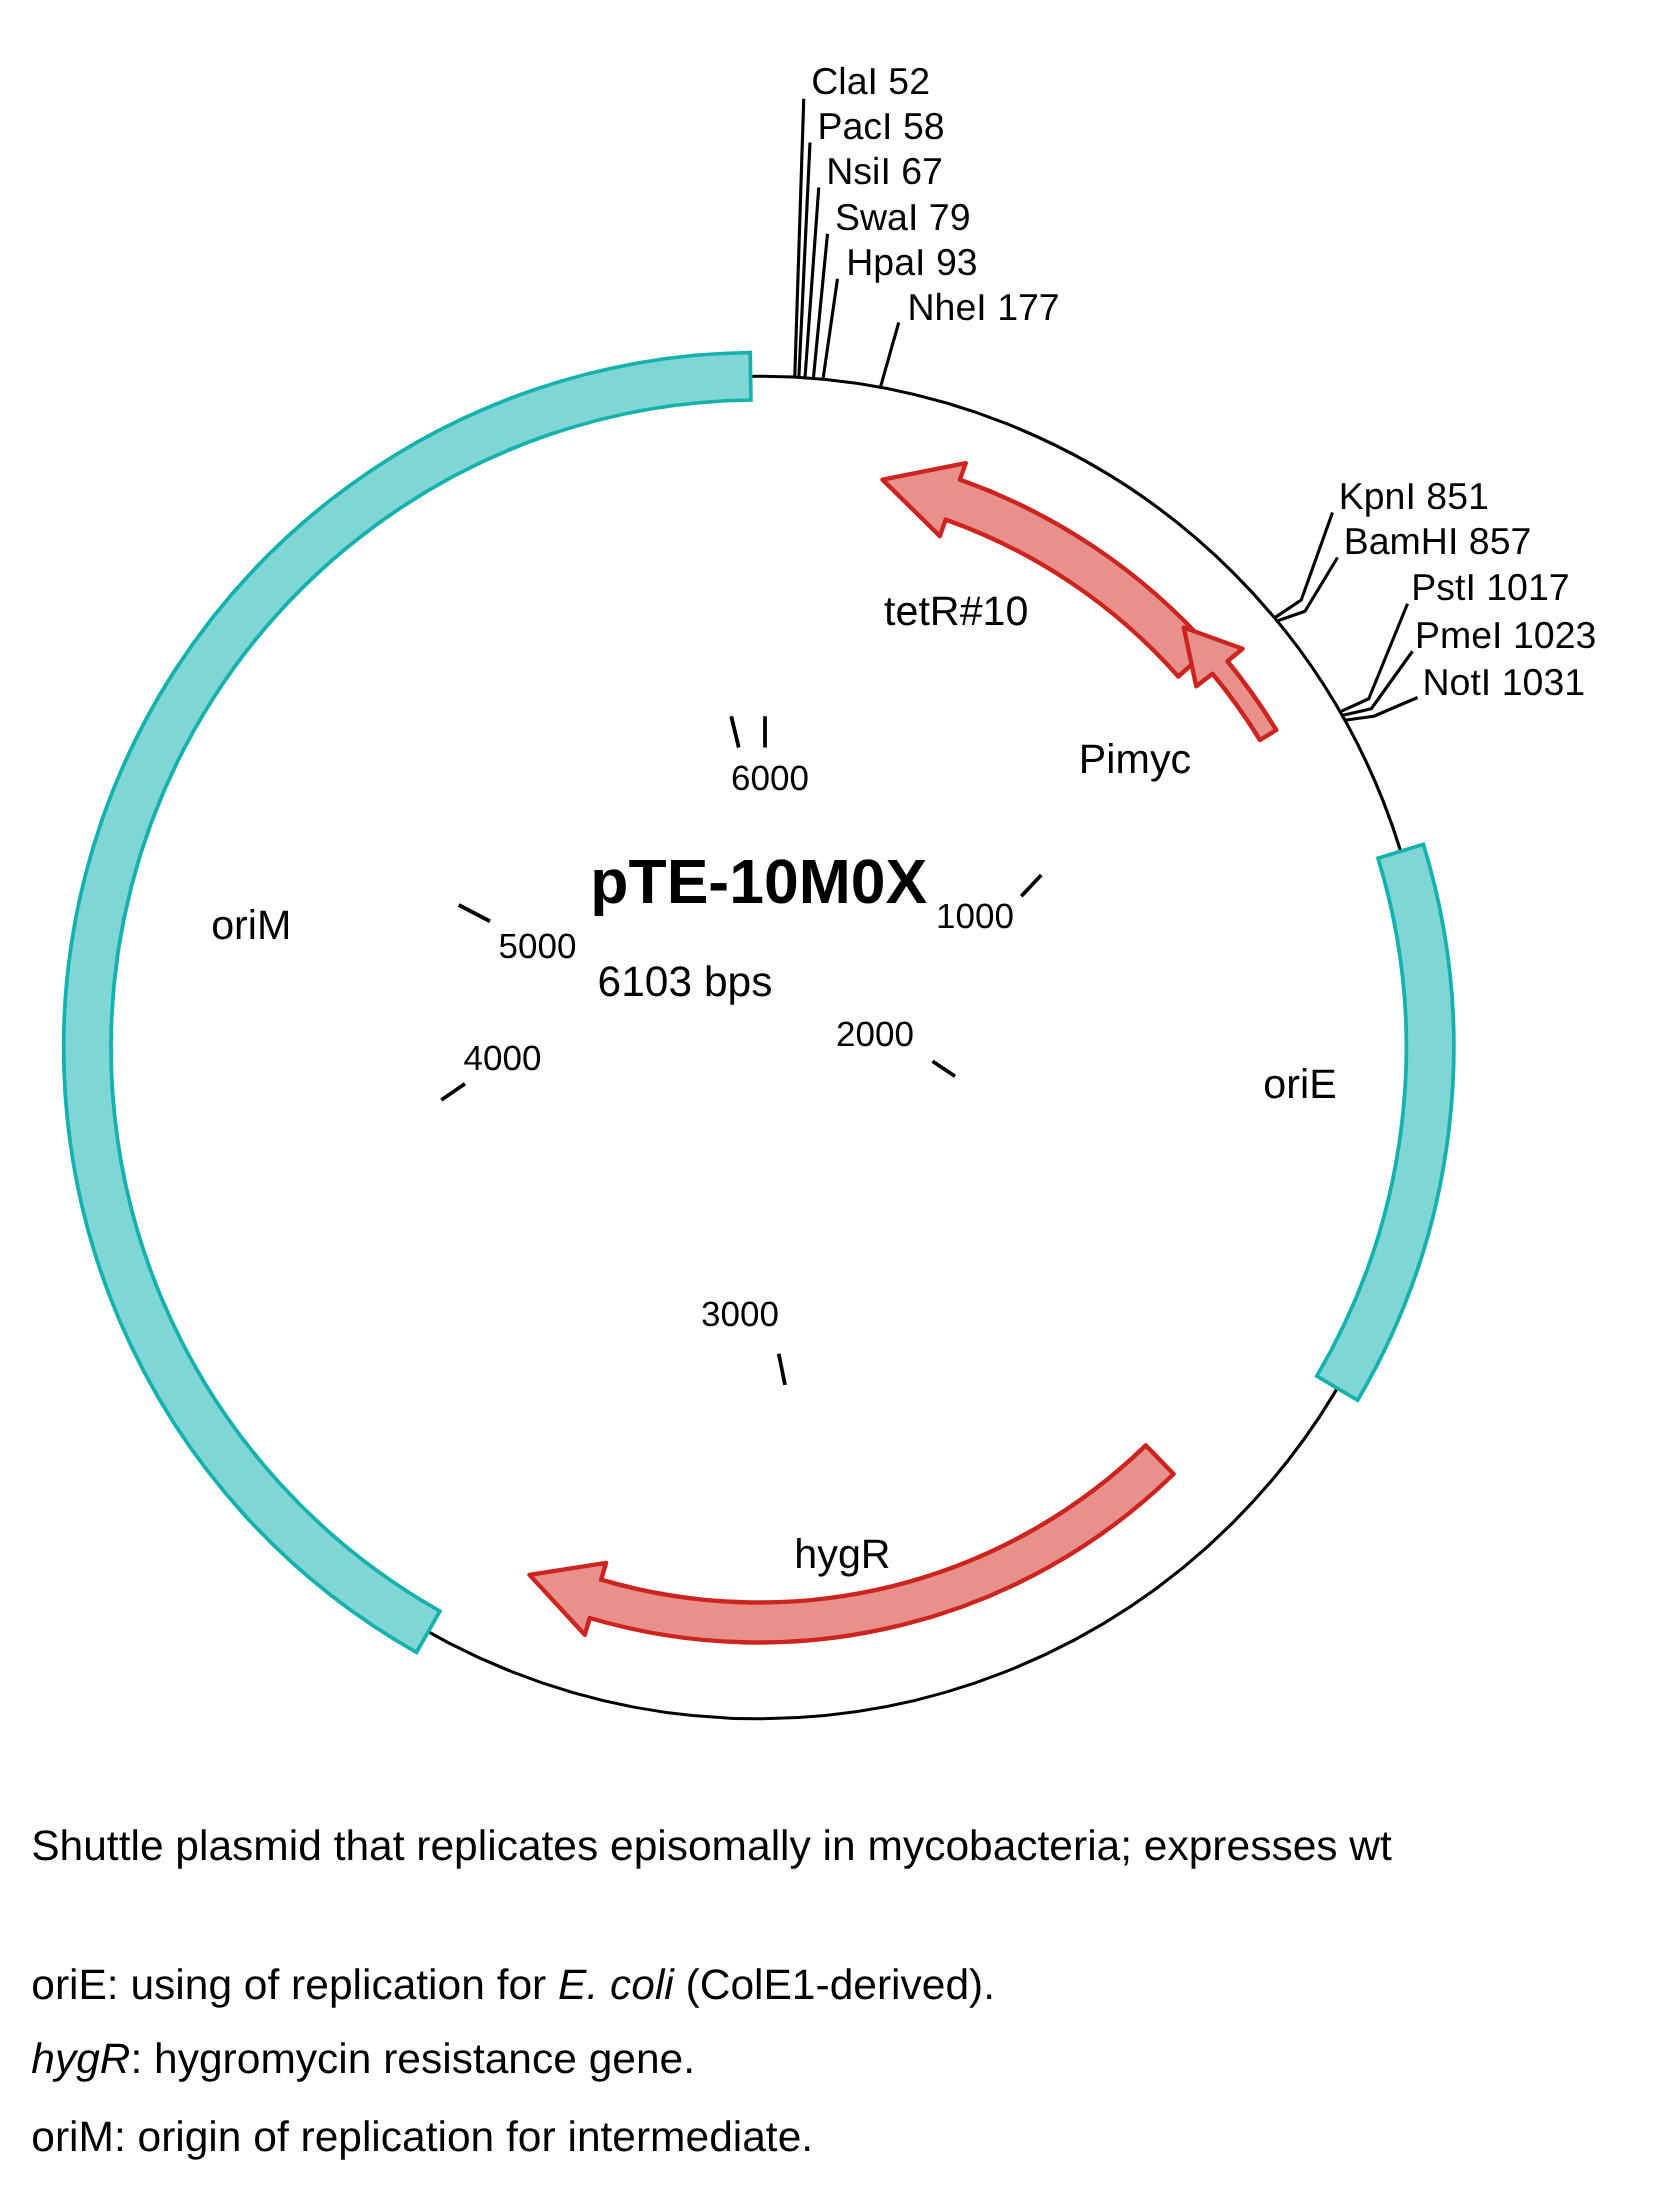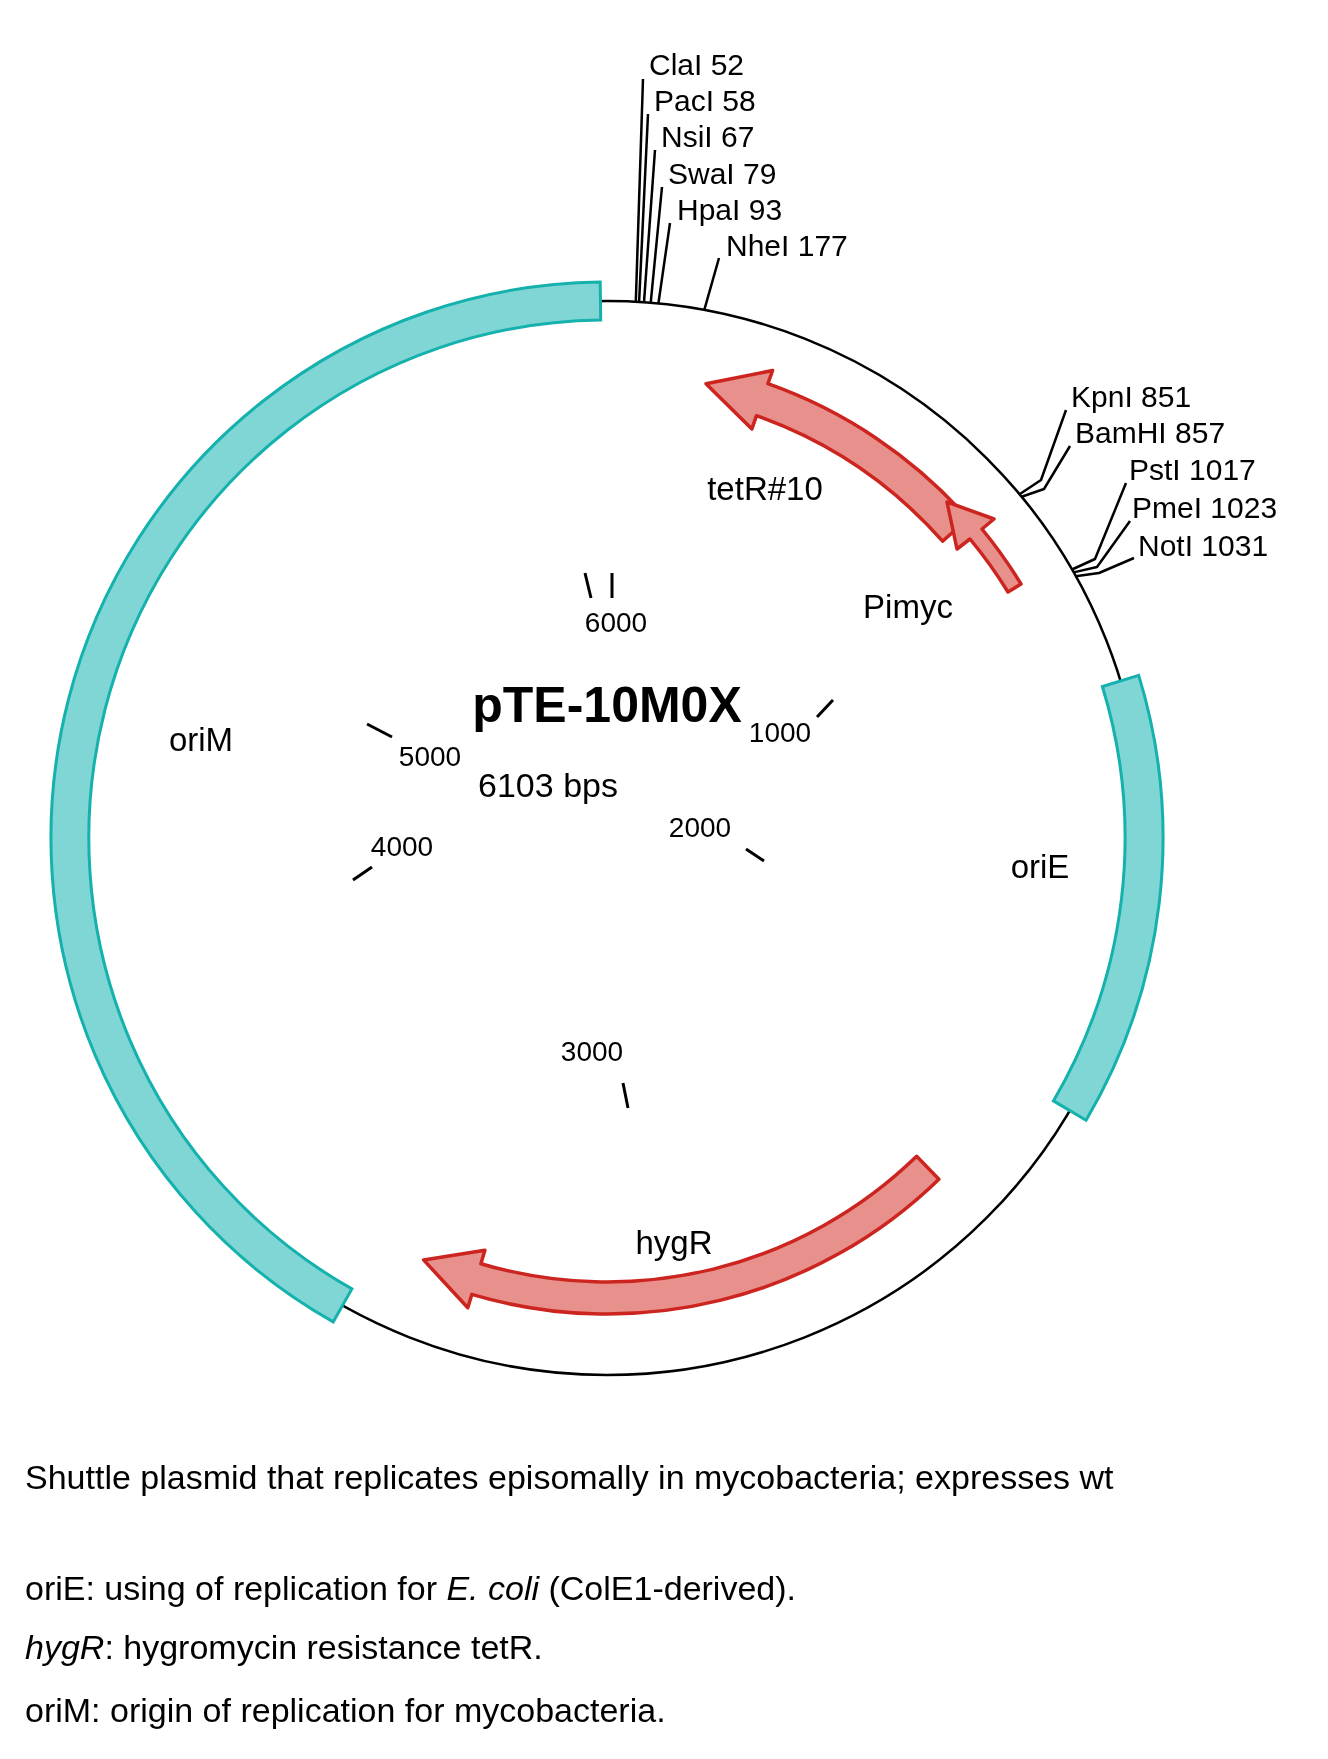--- a/index.html
+++ b/index.html
@@ -82,17 +82,17 @@
   <text class="subtitle" x="548" y="797">6103 bps</text>
 </svg>
 
 <div class="caption" style="top:1454px;">
   <span>Shuttle plasmid that replicates episomally in mycobacteria; expresses wt</span><br>
 </div>
 <div class="caption" style="top:1565px;">
   <span>oriE: using of replication for </span><i>E. coli</i><span> (ColE1-derived).</span>
 </div>
 <div class="caption" style="top:1624px;">
-  <i>hygR</i><span>: hygromycin resistance tetR.</span>
+  <i>hygR</i><span>: hygromycin resistance gene.</span>
 </div>
 <div class="caption" style="top:1687px;">
-  <span>oriM: origin of replication for mycobacteria.</span>
+  <span>oriM: origin of replication for intermediate.</span>
 </div>
 
 </body></html>

